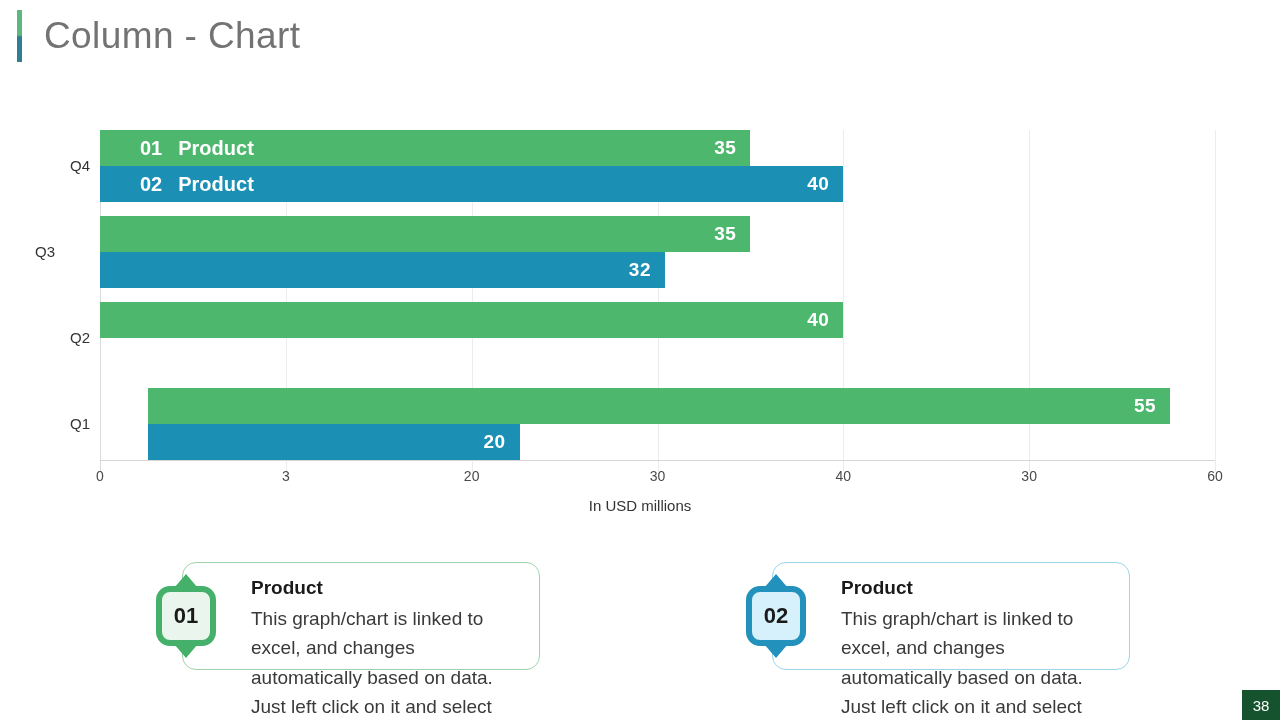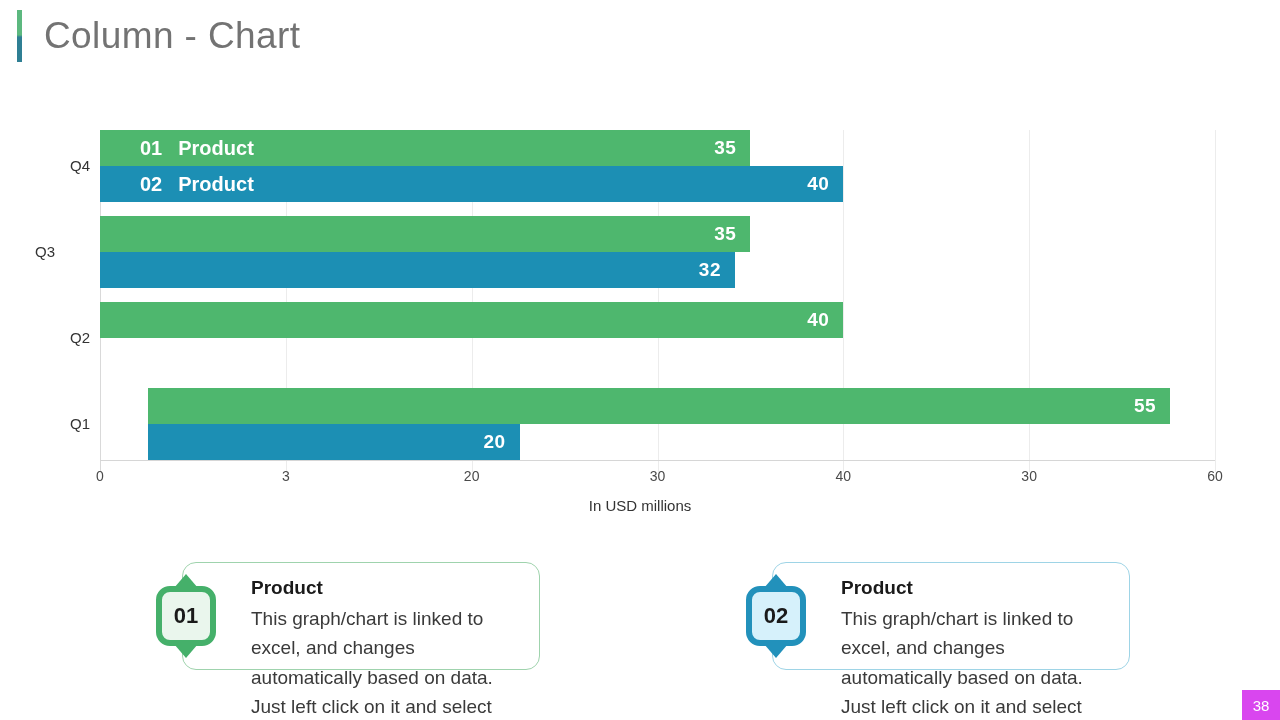--- a/index.html
+++ b/index.html
@@ -203,21 +203,21 @@
   .badge-wrap.two .badge-pt.up   { top: -4px;    border-bottom: 14px solid #2291bb; }
   .badge-wrap.two .badge-pt.down { bottom: -4px; border-top: 14px solid #2291bb; }
 
   
   .page-badge {
     position: absolute;
     right: 0;
     bottom: 0;
     width: 38px;
     height: 30px;
-    background: #d946ef;
+    background: #14532d;
     color: #ffffff;
     font-size: 15px;
     display: flex;
     align-items: center;
     justify-content: center;
   }
 </style>
 </head>
 <body>
 
@@ -249,21 +249,21 @@
             <span>Product</span>
           </div>
           <span class="bar-value">40</span>
         </div>
       </div>
       <div class="cat-label" style="left: -100px; top: 27px;">Q4</div>
       <div class="cat-group" style="top: 86px;">
         <div class="bar green" style="width: 650.417px;">
           <span class="bar-value">35</span>
         </div>
-        <div class="bar blue" style="width: 635px;">
+        <div class="bar blue" style="width: 565px;">
           <span class="bar-value">32</span>
         </div>
       </div>
       <div class="cat-label" style="left: -100px; top: 113px; text-align: center;">Q3</div>
       <div class="cat-group" style="top: 172px;">
         <div class="bar green" style="width: 743.333px;">
           <span class="bar-value">40</span>
         </div>
       </div>
       <div class="cat-label" style="left: -100px; top: 199px; text-align: right;">Q2</div>

